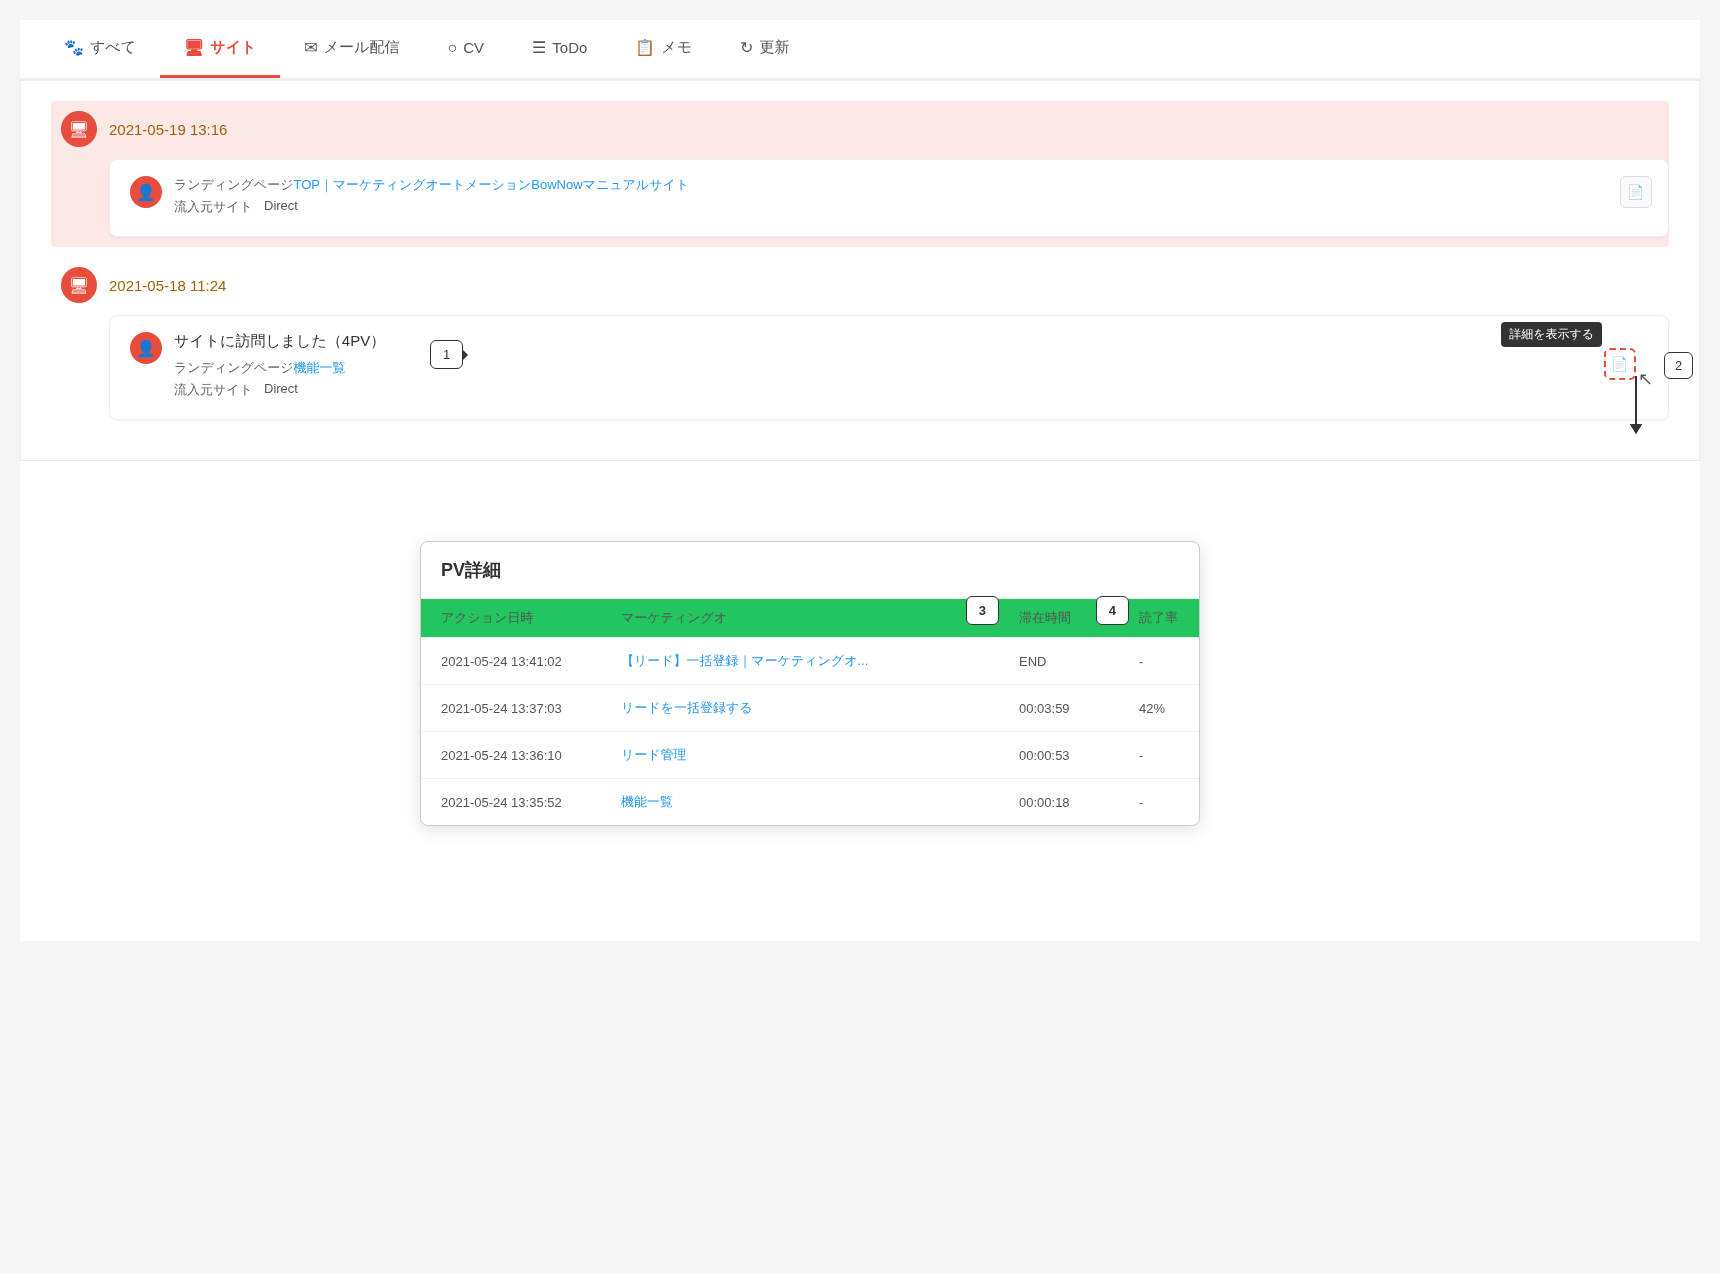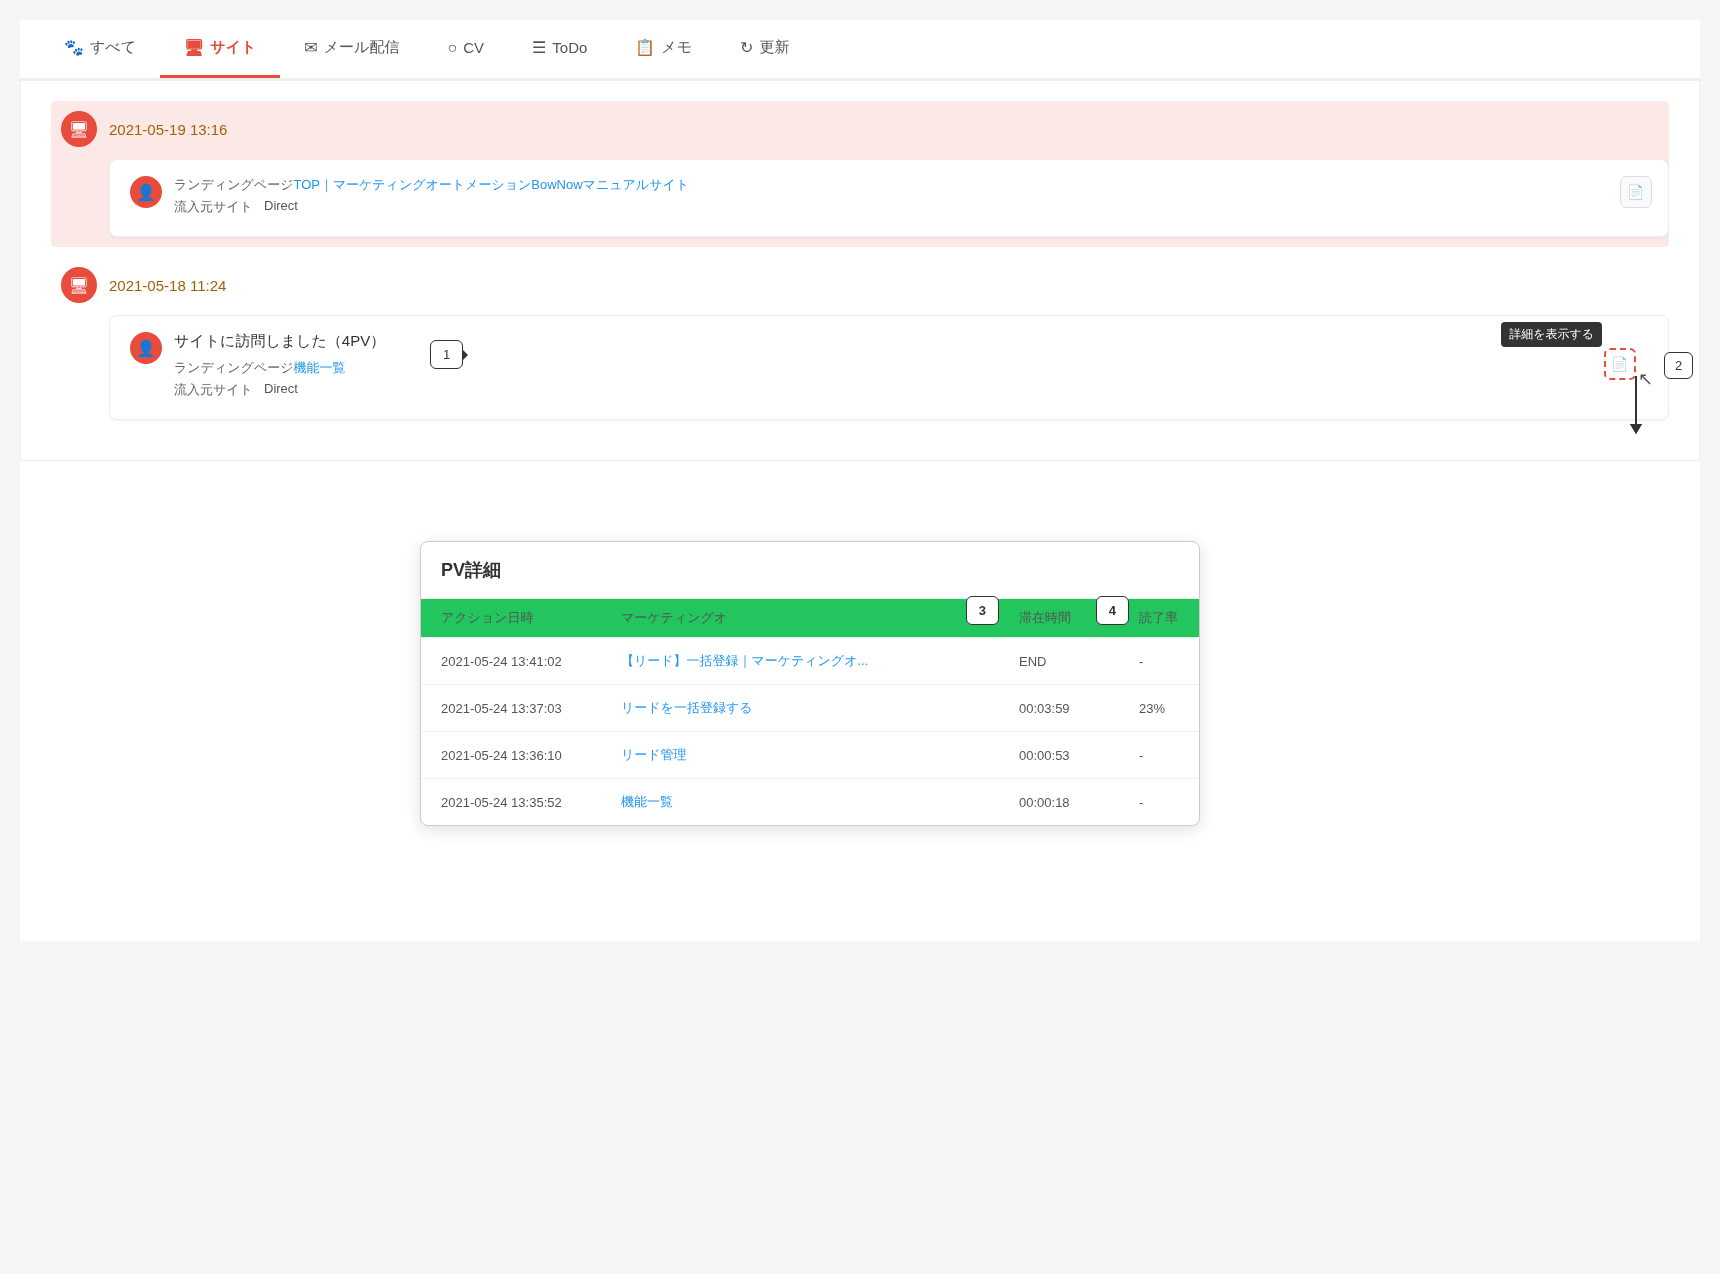--- a/index.html
+++ b/index.html
@@ -425,21 +425,21 @@
         <tr>
               <td>2021-05-24 13:41:02</td>
               <td><a href="#" class="activity-link">【リード】一括登録｜マーケティングオ...</a></td>
               <td>END</td>
               <td>-</td>
             </tr>
             <tr>
               <td>2021-05-24 13:37:03</td>
               <td><a href="#" class="activity-link">リードを一括登録する</a></td>
               <td>00:03:59</td>
-              <td>23%</td>
+              <td>42%</td>
             </tr>
             <tr>
               <td>2021-05-24 13:36:10</td>
               <td><a href="#" class="activity-link">リード管理</a></td>
               <td>00:00:53</td>
               <td>-</td>
             </tr>
             <tr>
               <td>2021-05-24 13:35:52</td>
               <td><a href="#" class="activity-link">機能一覧</a></td>

